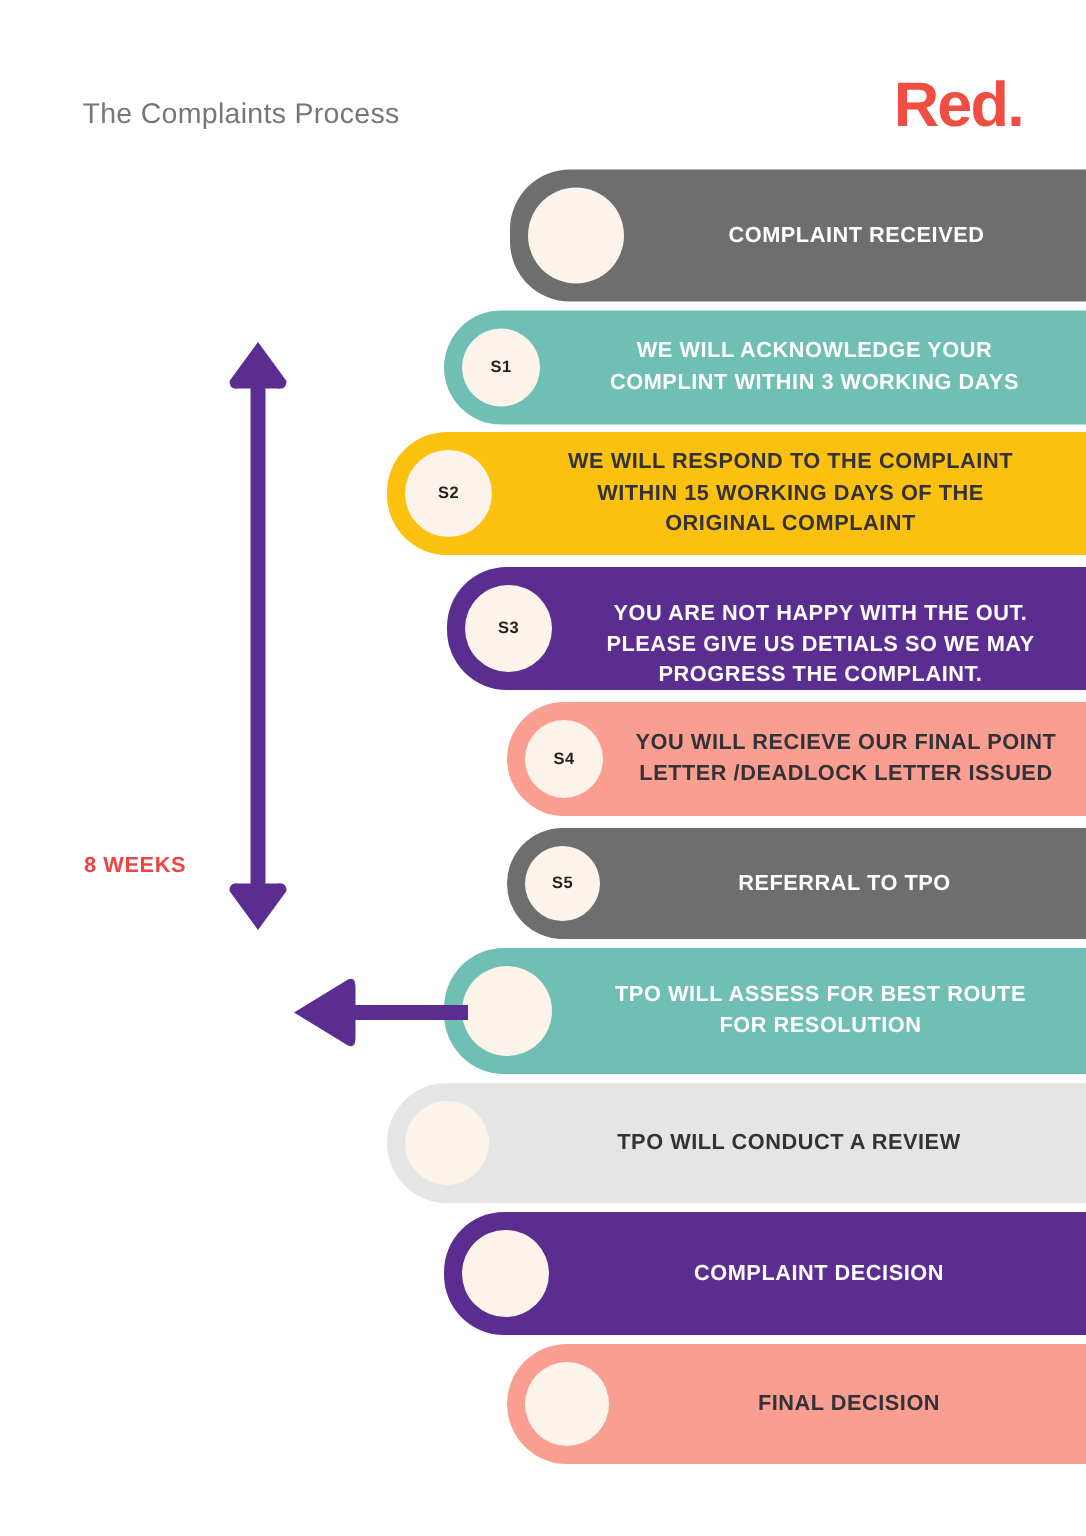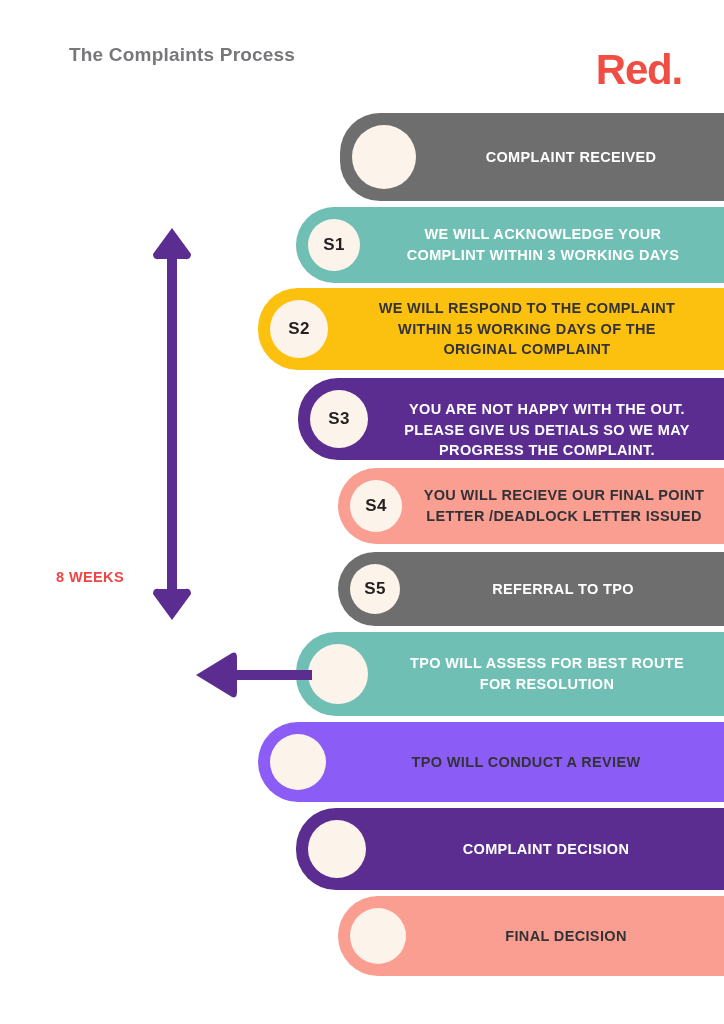--- a/index.html
+++ b/index.html
@@ -20,27 +20,26 @@
     position: absolute;
     left: 0; top: 0;
     width: 724px;
     height: 1024px;
   }
 
   
   .page-title {
     position: absolute;
     left: 55px;
-    top: 44px;
+    top: 66px;
     font-size: 19px;
-    font-weight: 700;
+    font-weight: 400;
     letter-spacing: 0.2px;
     color: #77767A;
     white-space: nowrap;
-    margin-left: 14px;
   }
   .brand-logo {
     position: absolute;
     right: 42px;
     top: 49px;
     font-size: 42px;
     font-weight: bold;
     letter-spacing: -1.2px;
     color: #F04E42;
     line-height: 1;
@@ -55,21 +54,21 @@
     display: block;
     box-sizing: border-box;
   }
   .bar .bubble {
     position: absolute;
     border-radius: 50%;
     background: #FCF4EA;
     display: flex;
     align-items: center;
     justify-content: center;
-    font-size: 17px;
+    font-size: 11px;
     font-weight: bold;
     color: #231F20;
     letter-spacing: 0.3px;
   }
   .bar .bar-text {
     position: absolute;
     text-align: center;
     font-size: 14.5px;
     font-weight: bold;
     letter-spacing: 0.35px;
@@ -166,21 +165,21 @@
       </div>
       <div class="bar" style="left: 338px; top: 552px; height: 74px; background: rgb(110, 110, 110);">
         <div class="bubble" style="width: 50px; height: 50px; left: 12px; top: 12px;">S5</div>
         <div class="bar-text" style="left: 74px; right: 10px; top: 0px; height: 74px; color: rgb(255, 255, 255);">REFERRAL TO TPO</div>
       </div>
       <div class="bar" style="left: 296px; top: 632px; height: 84px; background: rgb(112, 191, 180);">
         <div class="bubble" style="width: 60px; height: 60px; left: 12px; top: 12px;"></div>
         <div class="bar-text" style="left: 84px; right: 10px; top: 0px; height: 84px; color: rgb(255, 255, 255);">TPO WILL ASSESS FOR BEST ROUTE
 FOR RESOLUTION</div>
       </div>
-      <div class="bar" style="left: 258px; top: 722px; height: 80px; background: #8b5cf6;">
+      <div class="bar" style="left: 258px; top: 722px; height: 80px; background: #e5e5e5;">
         <div class="bubble" style="width: 56px; height: 56px; left: 12px; top: 12px;"></div>
         <div class="bar-text" style="left: 80px; right: 10px; top: 0px; height: 80px; color: rgb(51, 50, 55);">TPO WILL CONDUCT A REVIEW</div>
       </div>
       <div class="bar" style="left: 296px; top: 808px; height: 82px; background: rgb(91, 45, 145);">
         <div class="bubble" style="width: 58px; height: 58px; left: 12px; top: 12px;"></div>
         <div class="bar-text" style="left: 82px; right: 10px; top: 0px; height: 82px; color: rgb(255, 255, 255);">COMPLAINT DECISION</div>
       </div>
       <div class="bar" style="left: 338px; top: 896px; height: 80px; background: rgb(250, 158, 145);">
         <div class="bubble" style="width: 56px; height: 56px; left: 12px; top: 12px;"></div>
         <div class="bar-text" style="left: 80px; right: 10px; top: 0px; height: 80px; color: rgb(51, 50, 55);">FINAL DECISION</div>

